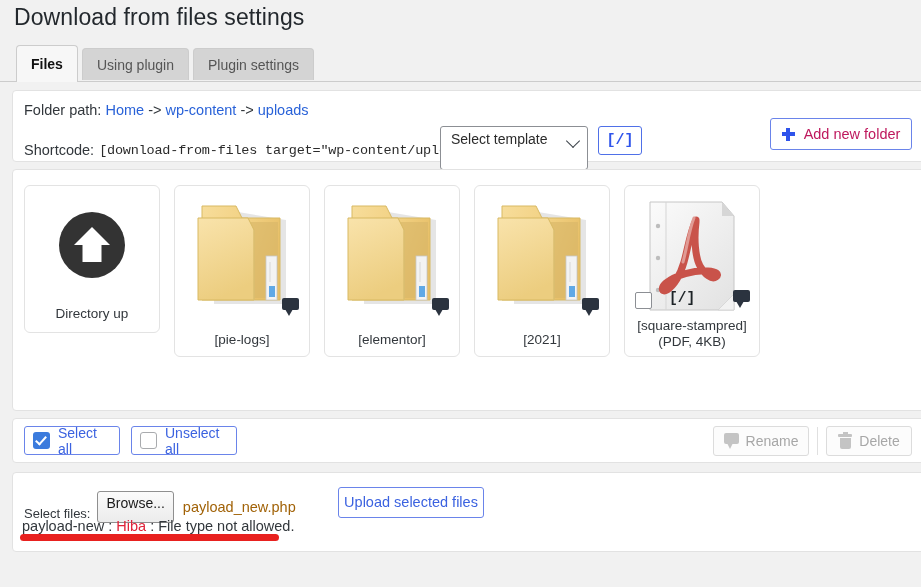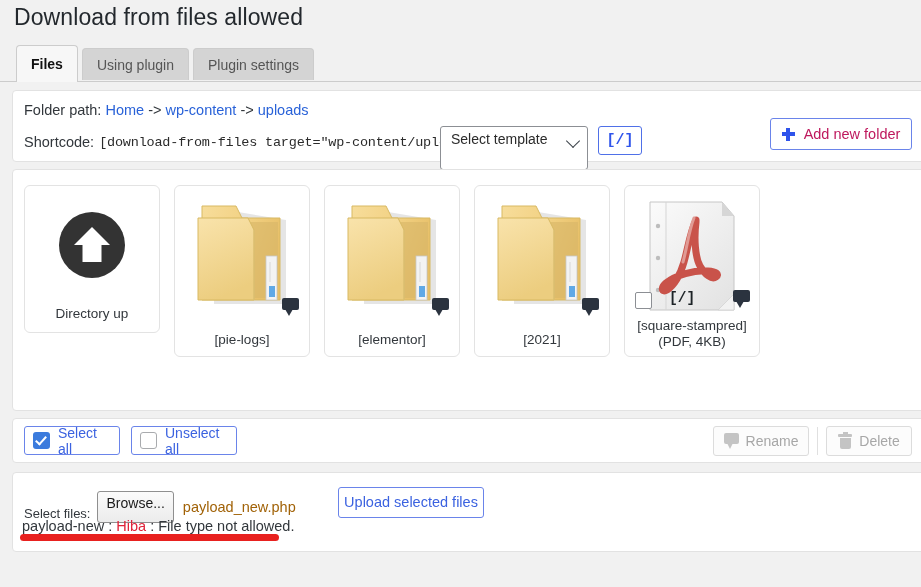--- a/index.html
+++ b/index.html
@@ -90,21 +90,21 @@
     white-space: nowrap;
   }
   .path-row .lbl { color: #32373c; }
   .crumb { color: #2962d8; cursor: pointer; }
   .arrow { color: #32373c; }
 
   
   .shortcode-row {
     position: absolute;
     left: 24px;
-    top: 134px;
+    top: 142px;
     display: flex;
     align-items: center;
     white-space: nowrap;
   }
   .shortcode-label { font-size: 14.5px; margin-right: 5px; }
   .shortcode-code {
     font-family: "Liberation Mono", "DejaVu Sans Mono", monospace;
     font-size: 13.5px;
     color: #2b2b2b;
     letter-spacing: -0.2px;
@@ -474,21 +474,21 @@
     height: 7px;
     background: #e8211f;
     border-radius: 4px;
   }
 </style>
 </head>
 <body>
 
 <div id="page">
 
-  <div class="page-title">Download from files allowed</div>
+  <div class="page-title">Download from files settings</div>
 
   <div class="tab-line"></div>
   <div class="tab-strip">
     <div class="tab active">Files</div>
     <div class="tab">Using plugin</div>
     <div class="tab">Plugin settings</div>
   </div>
 
   <div class="panel panel-path"></div>
 

